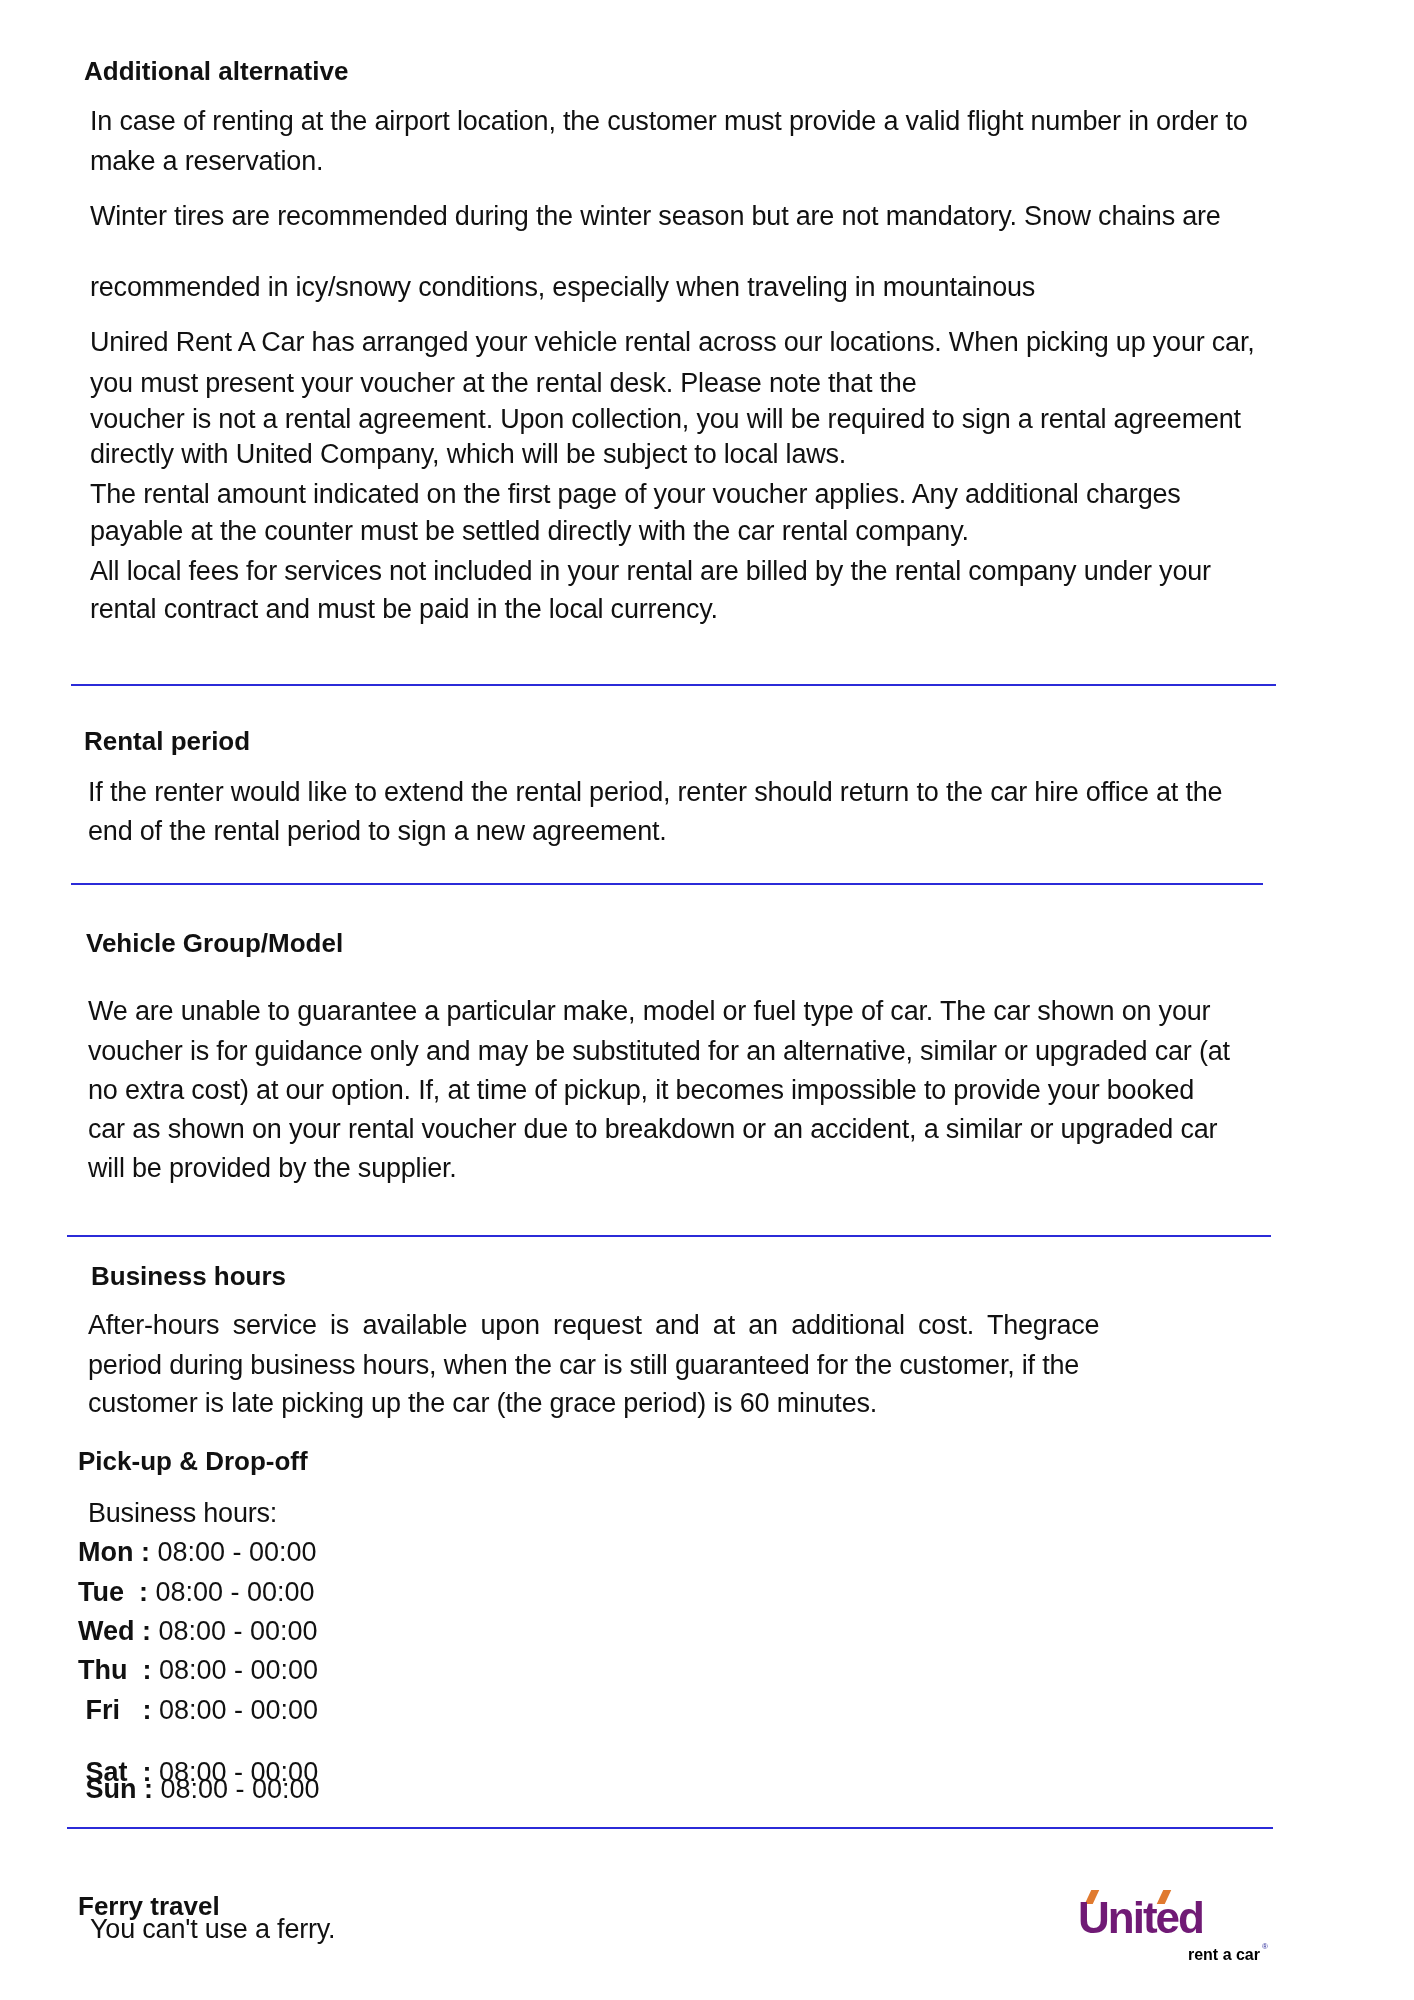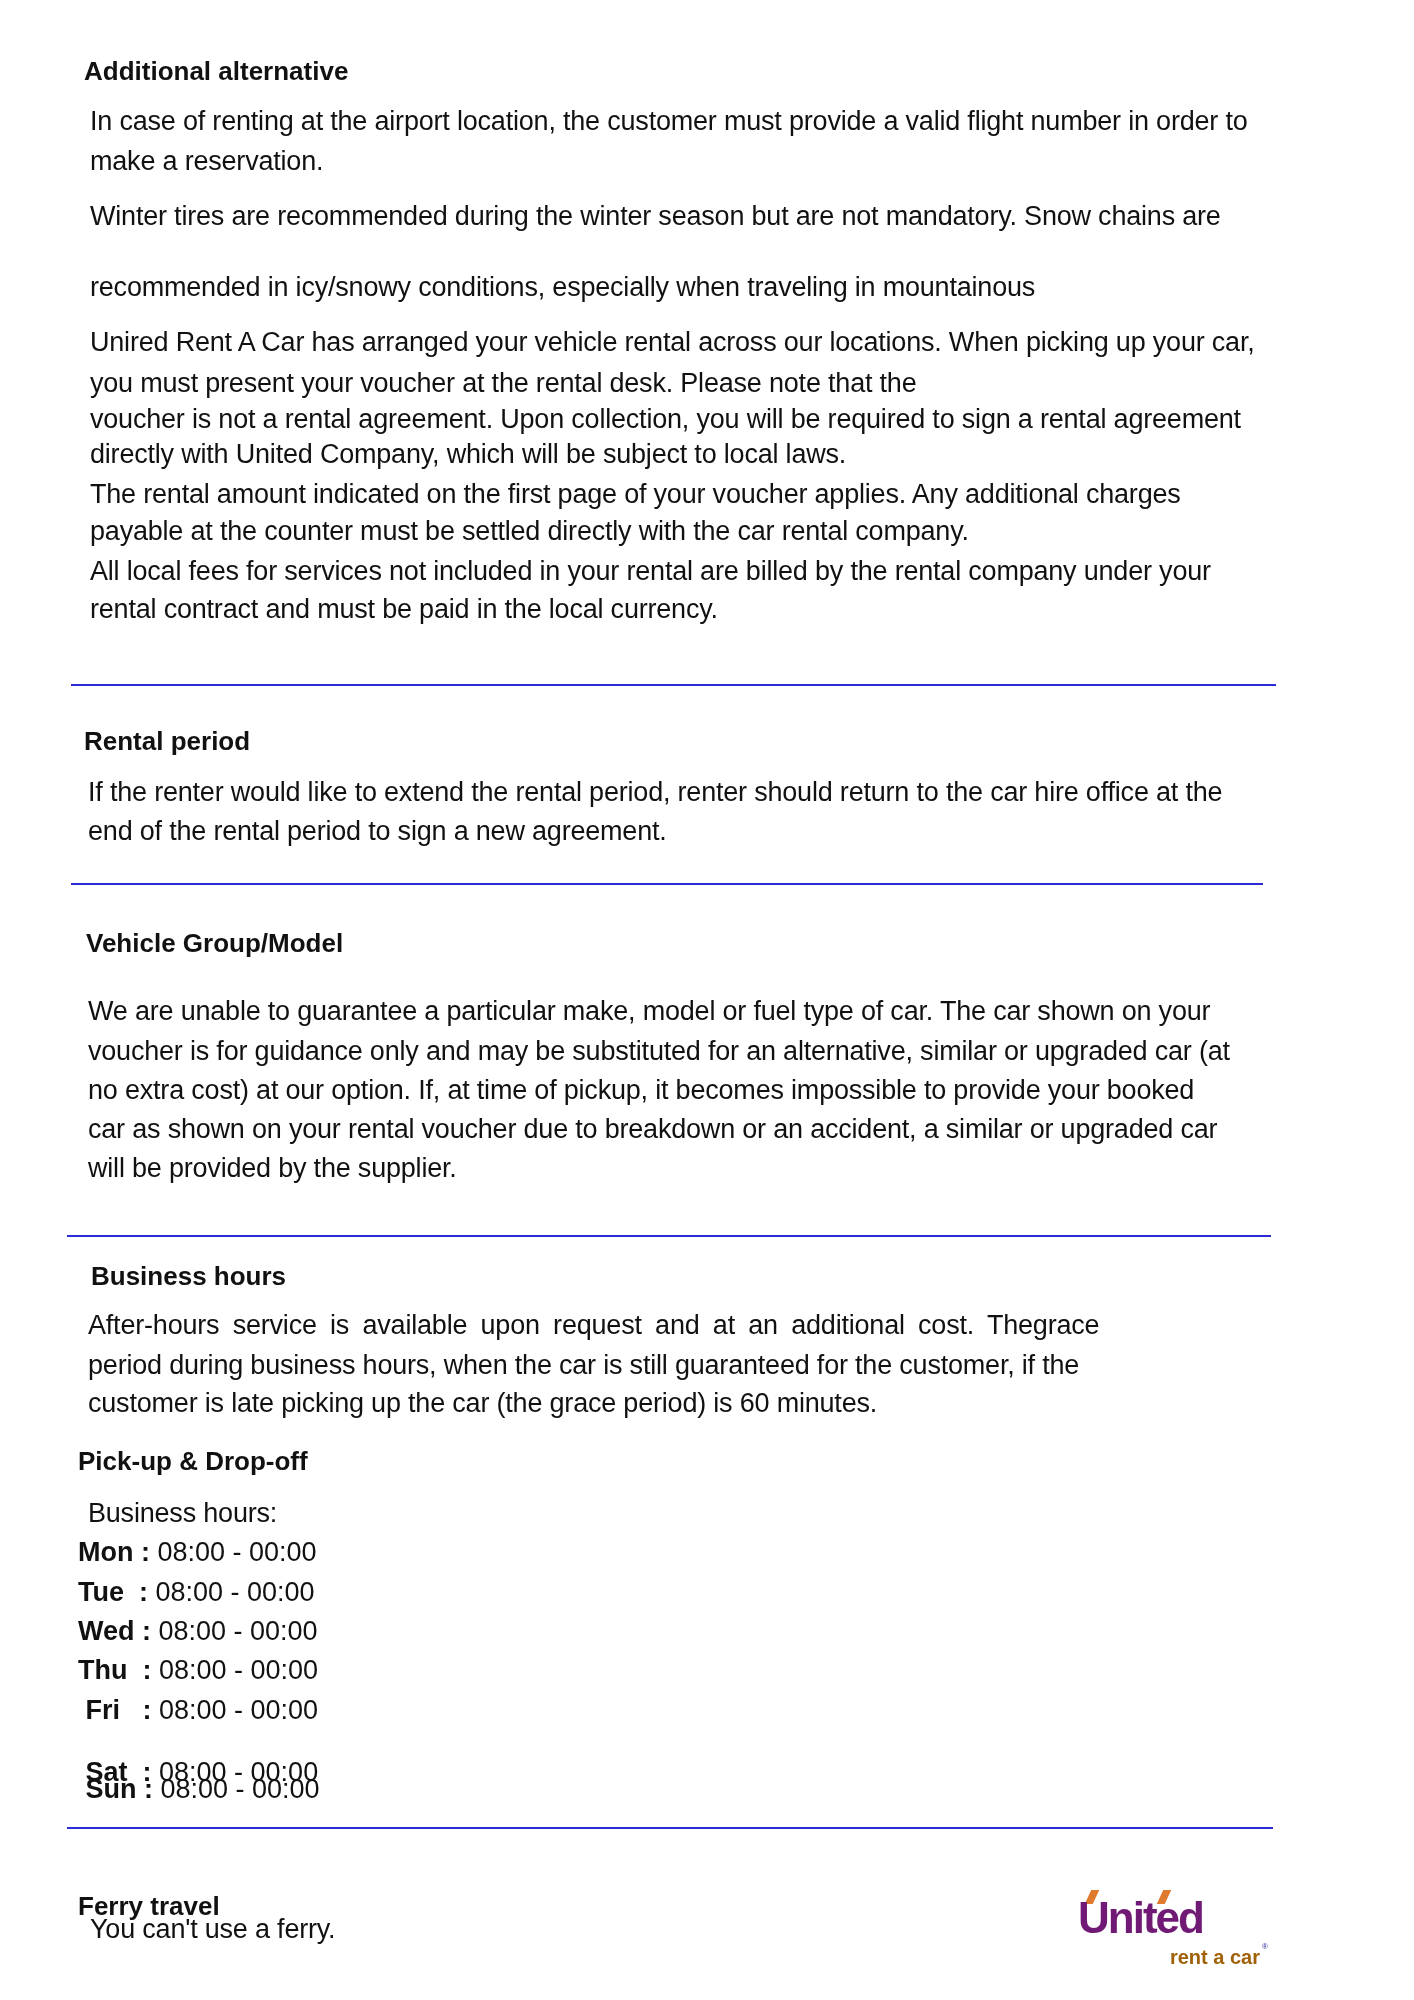--- a/index.html
+++ b/index.html
@@ -6,21 +6,21 @@
   body { width: 1414px; height: 2000px; position: relative; overflow: hidden;
          font-family: "Liberation Sans", sans-serif; color: #111; }
   .h { position: absolute; font-weight: bold; font-size: 26px; line-height: 30px; white-space: nowrap; }
   .p { position: absolute; font-size: 27px; white-space: nowrap; letter-spacing: -0.2px; margin-left: 10px; }
   .line { position: absolute; height: 2px; background: #2b2bd8; }
   .day { position: absolute; left: 78px; font-size: 27px; white-space: nowrap; }
   .day b { display: inline-block; font-weight: bold; }
   .logo { position: absolute; left: 1078px; top: 1888px; width: 190px; height: 80px; }
   .logo-word { position: absolute; left: 0; top: 0; font-weight: bold; font-size: 44px;
                line-height: 60px; color: #701a75; letter-spacing: -2px; font-family: "Liberation Sans", sans-serif; }
-  .logo-tag { position: absolute; right: 8px; top: 58px; font-size: 20px; font-weight: bold; color: #a16207; }
+  .logo-tag { position: absolute; right: 8px; top: 58px; font-size: 16px; font-weight: bold; color: #000000; }
   .logo-reg { position: absolute; right: 0; top: 54px; font-size: 8px; color: #2a2a9a; }
   .accent1 { position: absolute; left: 10px; top: 2px; width: 8px; height: 14px; background: #e07a2f; transform: skewX(-25deg); }
   .accent2 { position: absolute; left: 82px; top: 2px; width: 8px; height: 14px; background: #e07a2f; transform: skewX(-25deg); }
 </style>
 </head>
 <body>
 
 <div class="h" style="left:84px;top:56px;">Additional alternative</div>
 <div class="p" style="left:80px;top:106px;">In case of renting at the airport location, the customer must provide a valid flight number in order to</div>
 <div class="p" style="left:80px;top:146px;">make a reservation.</div>

